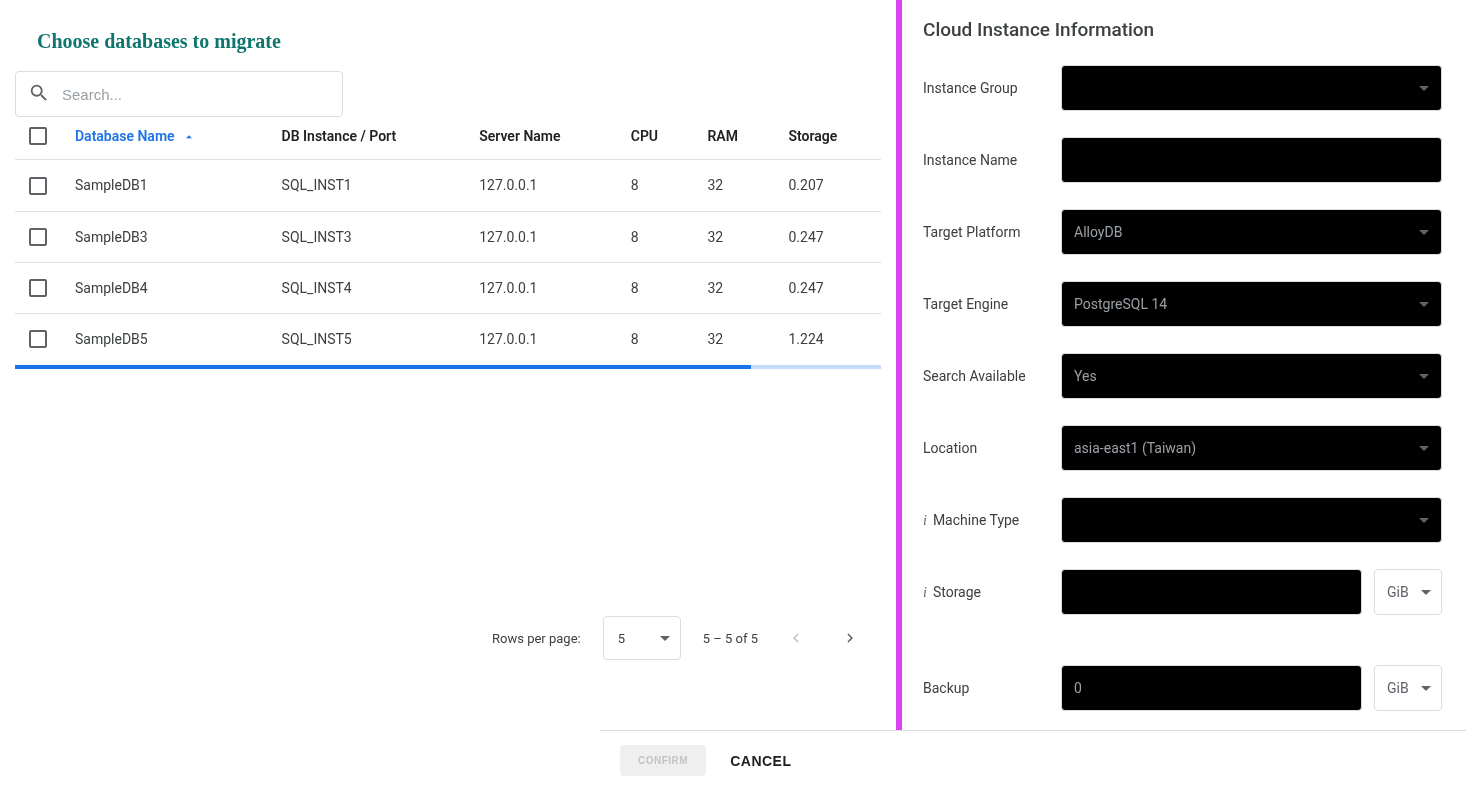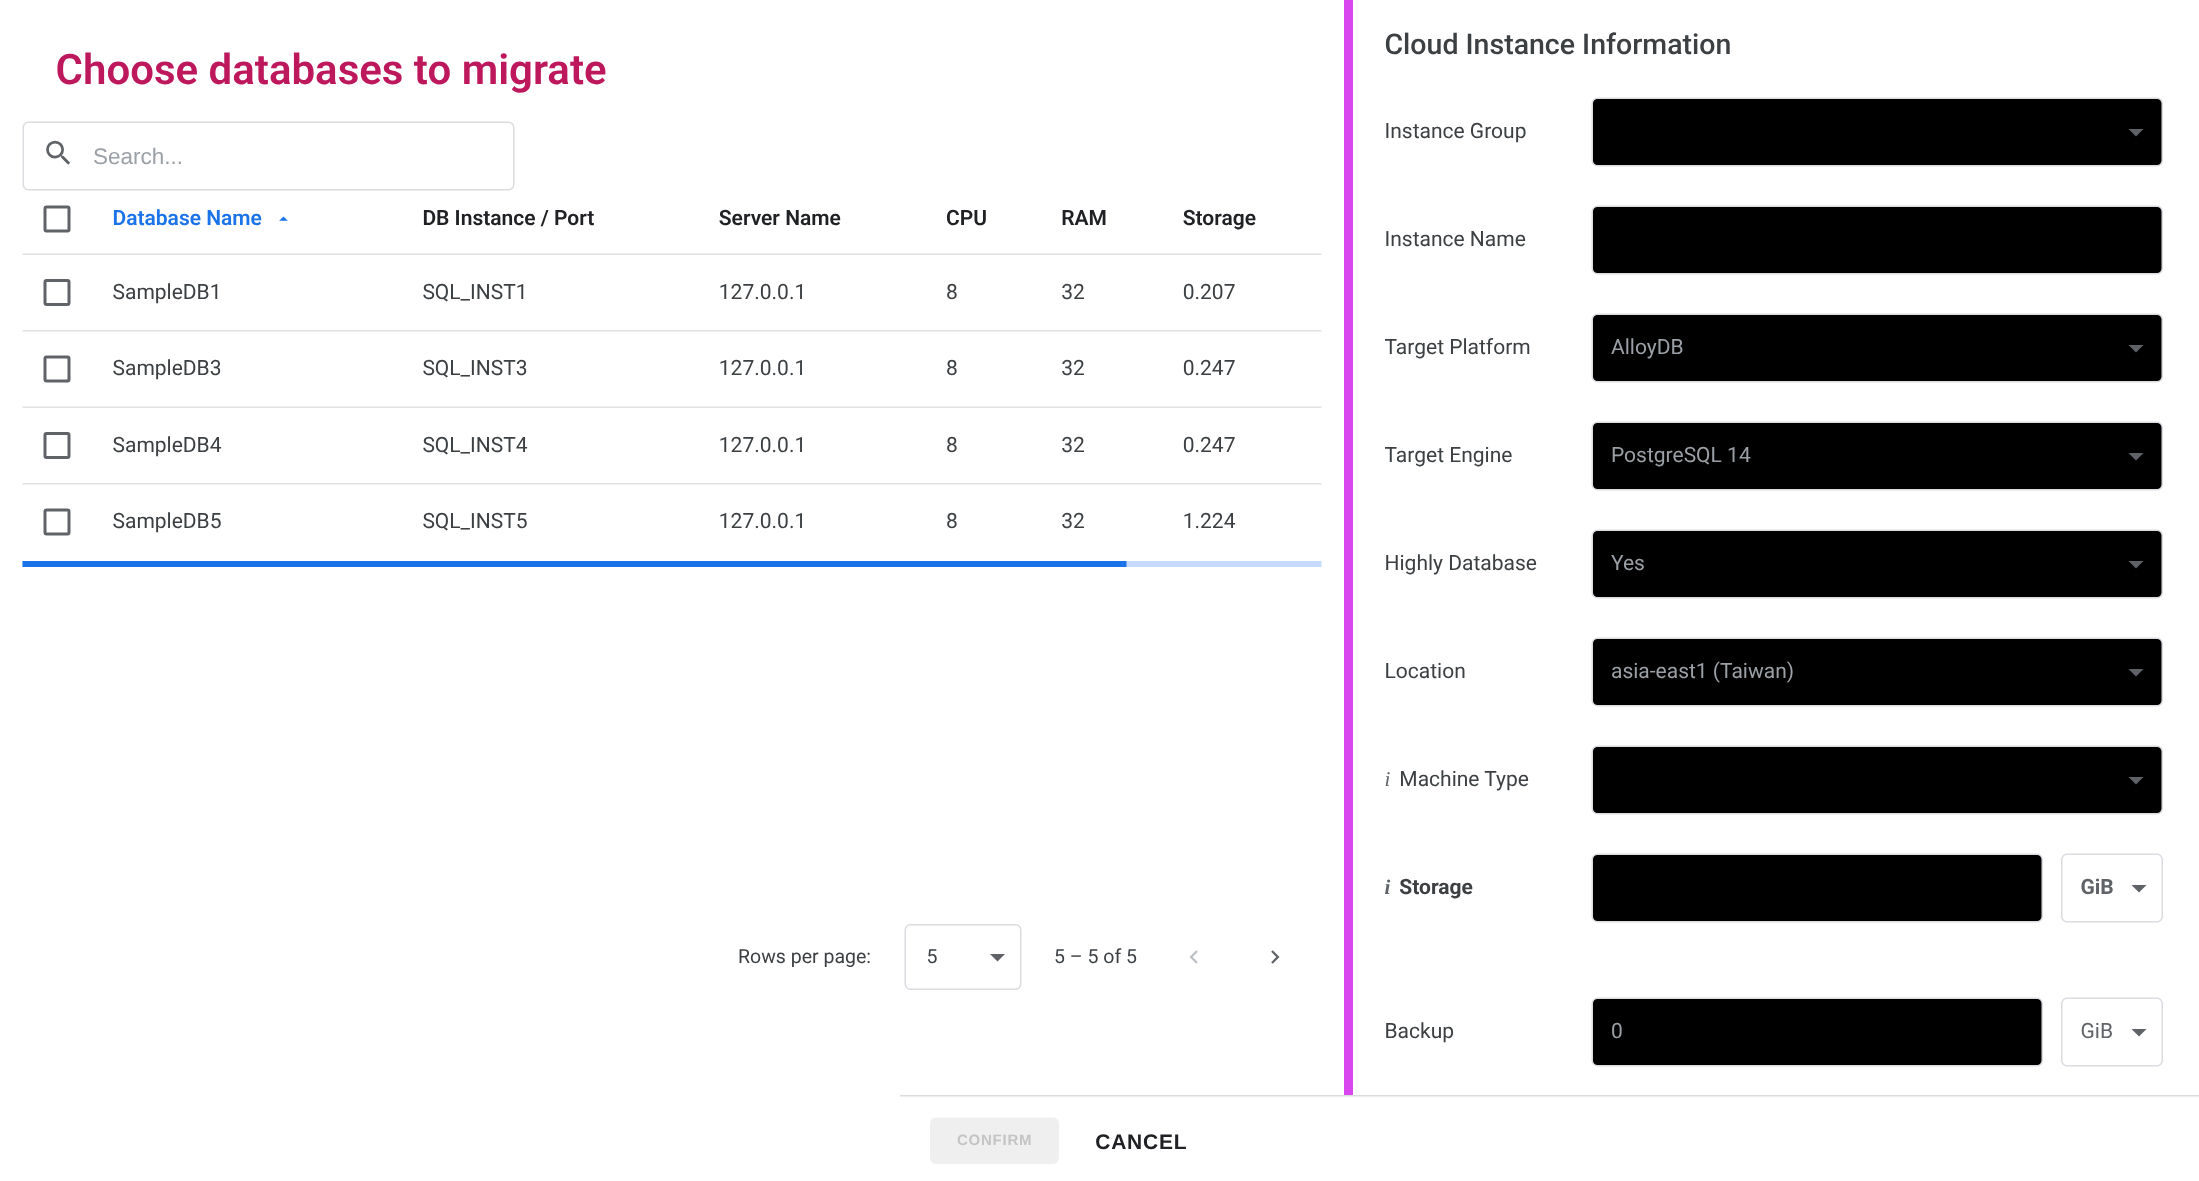--- a/index.html
+++ b/index.html
@@ -21,24 +21,25 @@
       flex: 1;
       padding: 30px 15px 0 15px;
       position: relative;
     }
     .right-panel {
       width: 570px;
       border-left: 6px solid #d946ef;
       padding: 18px 24px 0 21px;
     }
     .left-title {
-      font-size: 28px;
+      font-size: 20px;
       font-weight: 600;
       margin: 0 0 18px 22px;
-      color: #be185d;
+      color: #0f766e;
+      font-family: Liberation Serif, serif;
     }
     .search-box {
       display: flex;
       align-items: center;
       border: 1px solid #dadce0;
       border-radius: 4px;
       width: 328px;
       height: 46px;
       padding: 0 12px;
     }
@@ -168,21 +169,20 @@
       color: #3c4043;
       margin-bottom: 24px;
     }
     .form-row {
       display: flex;
       align-items: center;
       margin-bottom: 26px;
     }
     .form-row.big-gap {
       margin-bottom: 50px;
-      font-weight: bold;
     }
     .form-label {
       width: 138px;
       font-size: 14px;
       color: #3c4043;
       flex-shrink: 0;
     }
     .info-i {
       font-style: italic;
       font-family: Georgia, serif;
@@ -395,21 +395,21 @@
       <div class="form-label">Target Engine</div>
       <div class="form-control-wrap">
         <div class="select-input placeholder">
           <span>PostgreSQL 14</span>
           <span class="caret"></span>
         </div>
       </div>
     </div>
 
     <div class="form-row">
-      <div class="form-label">Highly Database</div>
+      <div class="form-label">Search Available</div>
       <div class="form-control-wrap">
         <div class="select-input placeholder">
           <span>Yes</span>
           <span class="caret"></span>
         </div>
       </div>
     </div>
 
     <div class="form-row">
       <div class="form-label">Location</div>

